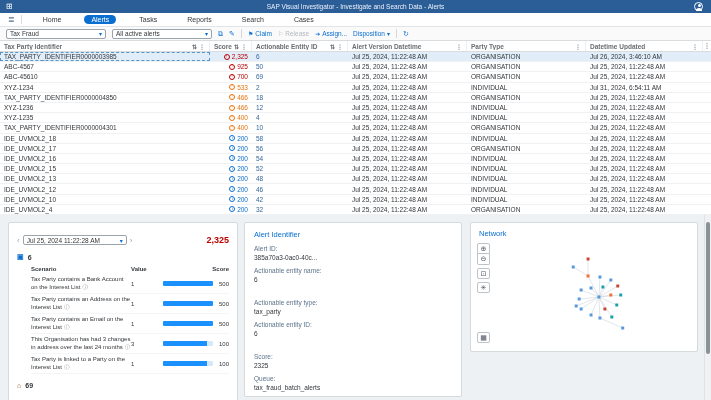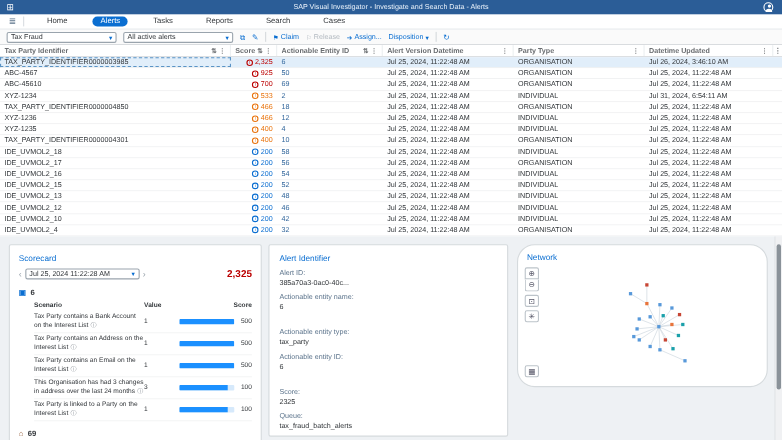--- a/index.html
+++ b/index.html
@@ -73,21 +73,21 @@
   .sc-bar { width:50px; height:5px; background:#d6e9fb; border-radius:1px; overflow:hidden; }
   .sc-bar i { display:block; height:100%; background:#1b90ff; }
   .sc-score { margin-left:auto; font-size:6px; text-align:right; }
 
   #alertinfo { left:244px; top:7px; width:218px; height:175px; padding:7px 9px; }
   .ai-field { margin-top:6px; }
   .ai-field.gap { margin-bottom:16px; }
   .ai-label { font-size:6.5px; color:#5b738b; }
   .ai-value { font-size:6.5px; color:#32363a; margin-top:2px; word-break:break-all; }
 
-  #network { left:470px; top:7px; width:228px; height:130px; padding:6px 8px;border-radius:16px; }
+  #network { left:470px; top:7px; width:228px; height:130px; padding:6px 8px; }
   .net-tools { position:absolute; left:6px; top:20px; display:flex; flex-direction:column; gap:3px; }
   .net-btn { width:13px; height:11px; border:1px solid #bcc3c9; border-radius:2px; background:#fff;
     display:flex; align-items:center; justify-content:center; font-size:7px; color:#556; cursor:pointer; }
   .net-group { display:flex; flex-direction:column; }
   .net-group .net-btn:first-child { border-radius:2px 2px 0 0; }
   .net-group .net-btn:last-child { border-top:none; border-radius:0 0 2px 2px; }
   .net-legend { position:absolute; left:6px; bottom:8px; }
   .net-canvas { position:absolute; left:24px; top:14px; right:4px; bottom:4px; }
   .net-canvas svg { width:100%; height:100%; }
 
@@ -357,21 +357,20 @@
         <div class="c c3">32</div>
         <div class="c c4">Jul 25, 2024, 11:22:48 AM</div>
         <div class="c c5">ORGANISATION</div>
         <div class="c c6">Jul 25, 2024, 11:22:48 AM</div>
       </div>
     </div>
 
   <div class="bottom">
 
     <div class="card" id="scorecard">
-      <div class="card-title">Scorecard</div>
       <div class="sc-nav">
         <span class="sc-arrow">‹</span>
         <div class="select sc-select">
           <span>Jul 25, 2024 11:22:28 AM</span>
           <span class="caret">▾</span>
         </div>
         <span class="sc-arrow">›</span>
         <span class="sc-total">2,325</span>
       </div>
       <div>

